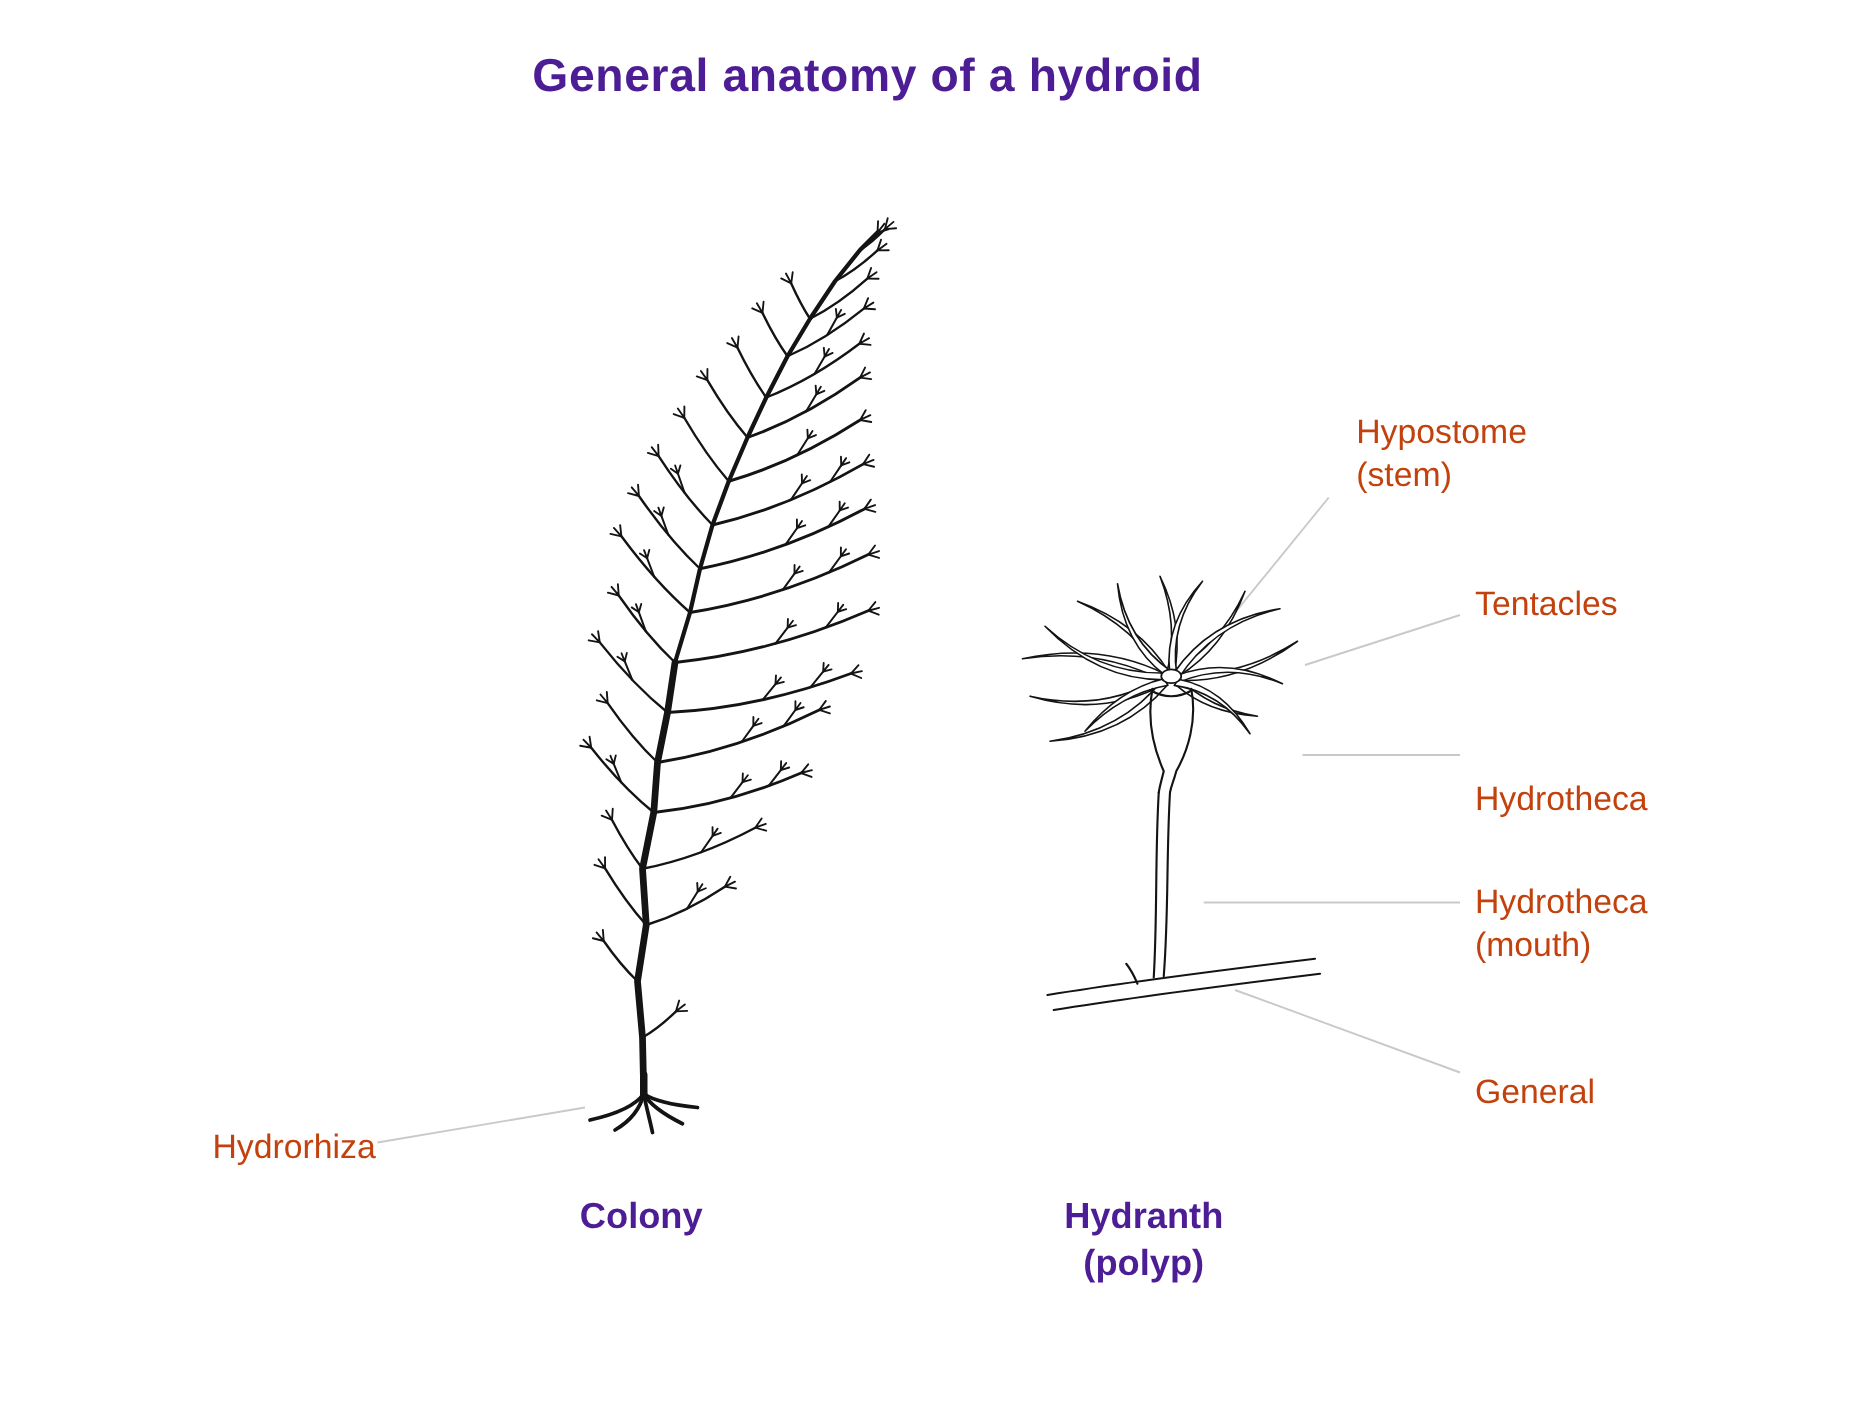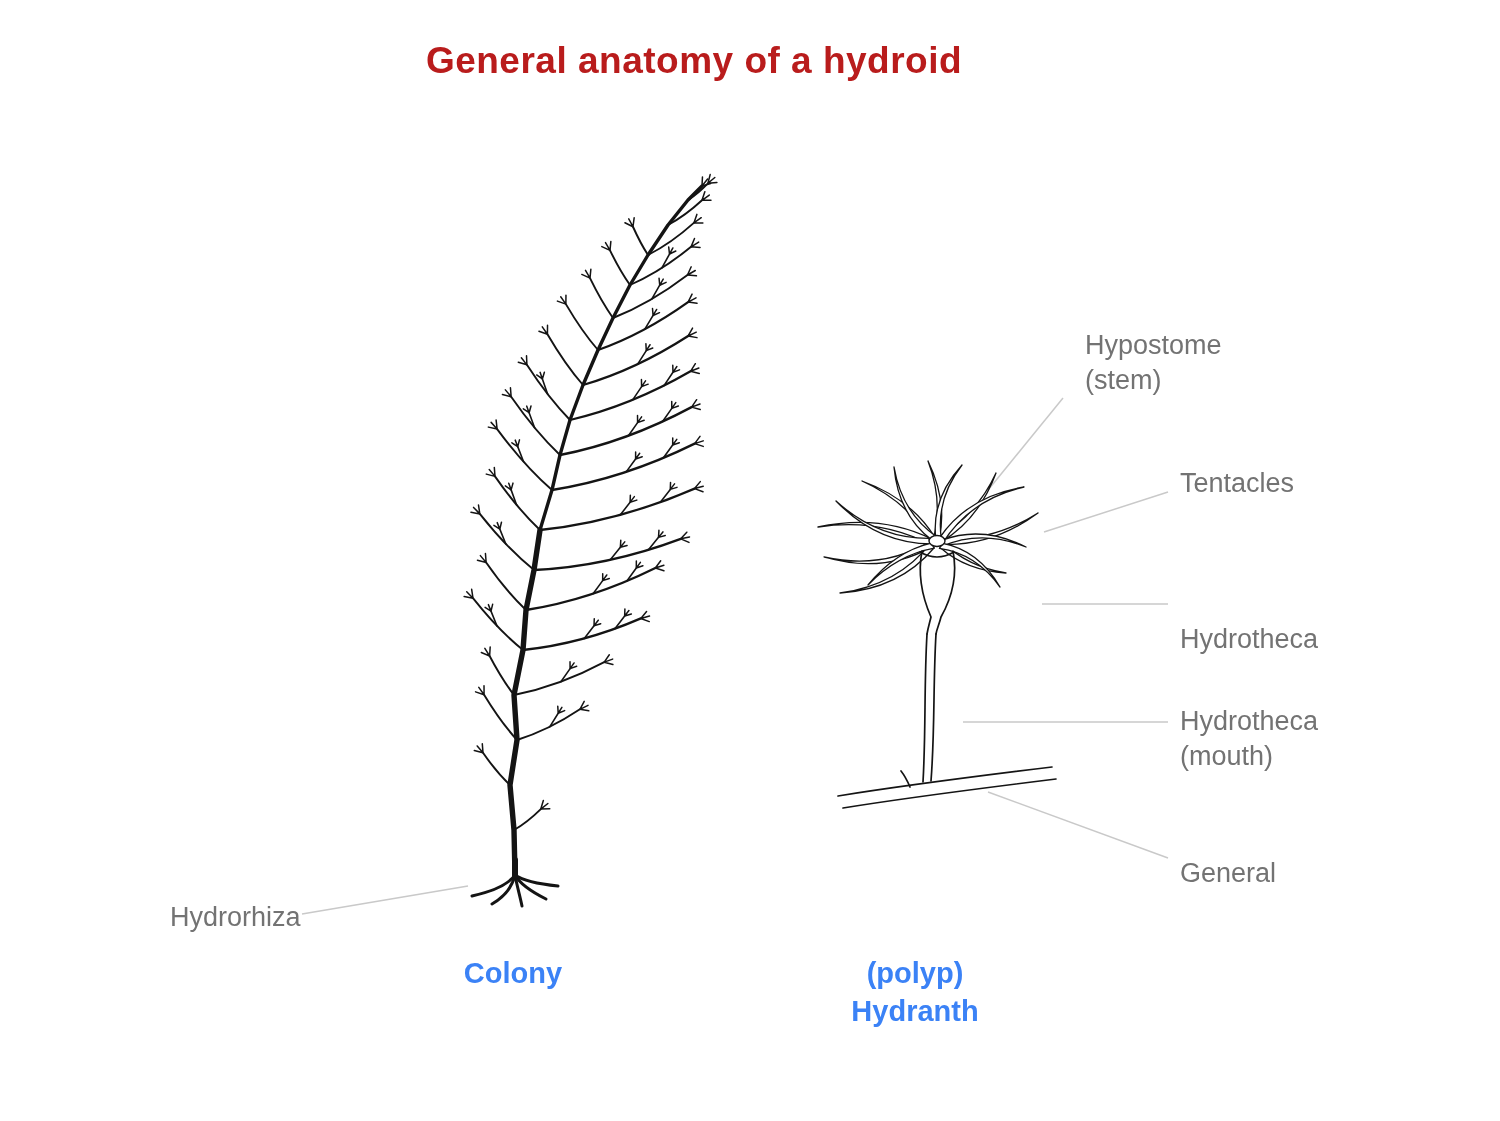--- a/index.html
+++ b/index.html
@@ -2,27 +2,27 @@
 <html><head>
 <meta charset="utf-8">
 <style>
   html,body{margin:0;padding:0;background:#ffffff;}
   #stage{
     position:relative;width:1500px;height:1121px;background:#ffffff;overflow:hidden;
     font-family:"Liberation Sans", sans-serif;
   }
   .title{
     position:absolute;left:0;top:40px;width:1388px;text-align:center;
-    font-size:37px;font-weight:700;color:#b91c1c;letter-spacing:.5px;
+    font-size:37px;font-weight:700;color:#4c1d95;letter-spacing:.5px;
   }
   .label{
-    position:absolute;color:#737373;font-size:27px;line-height:35px;white-space:nowrap;
+    position:absolute;color:#c2410c;font-size:27px;line-height:35px;white-space:nowrap;
   }
   .caption{
-    position:absolute;color:#3b82f6;font-size:29px;font-weight:700;line-height:38px;
+    position:absolute;color:#4c1d95;font-size:29px;font-weight:700;line-height:38px;
     text-align:center;width:200px;white-space:nowrap;
   }
   svg{position:absolute;}
   .leader{stroke:#c9c9c9;stroke-width:1.5;}
 </style>
 </head>
 <body>
 
 <div id="stage">
 
@@ -206,17 +206,17 @@
     <div>(mouth)</div>
   </div>
 
   <div class="label" style="left:1180px;top:856px">General</div>
 
   <div class="label" style="left:170px;top:900px">Hydrorhiza</div>
 
   <div class="caption" style="left:413px;top:954px">Colony</div>
 
   <div class="caption" style="left:815px;top:954px">
+    <div>Hydranth</div>
     <div>(polyp)</div>
-    <div>Hydranth</div>
   </div>
 
 </div>
 
 </body></html>

